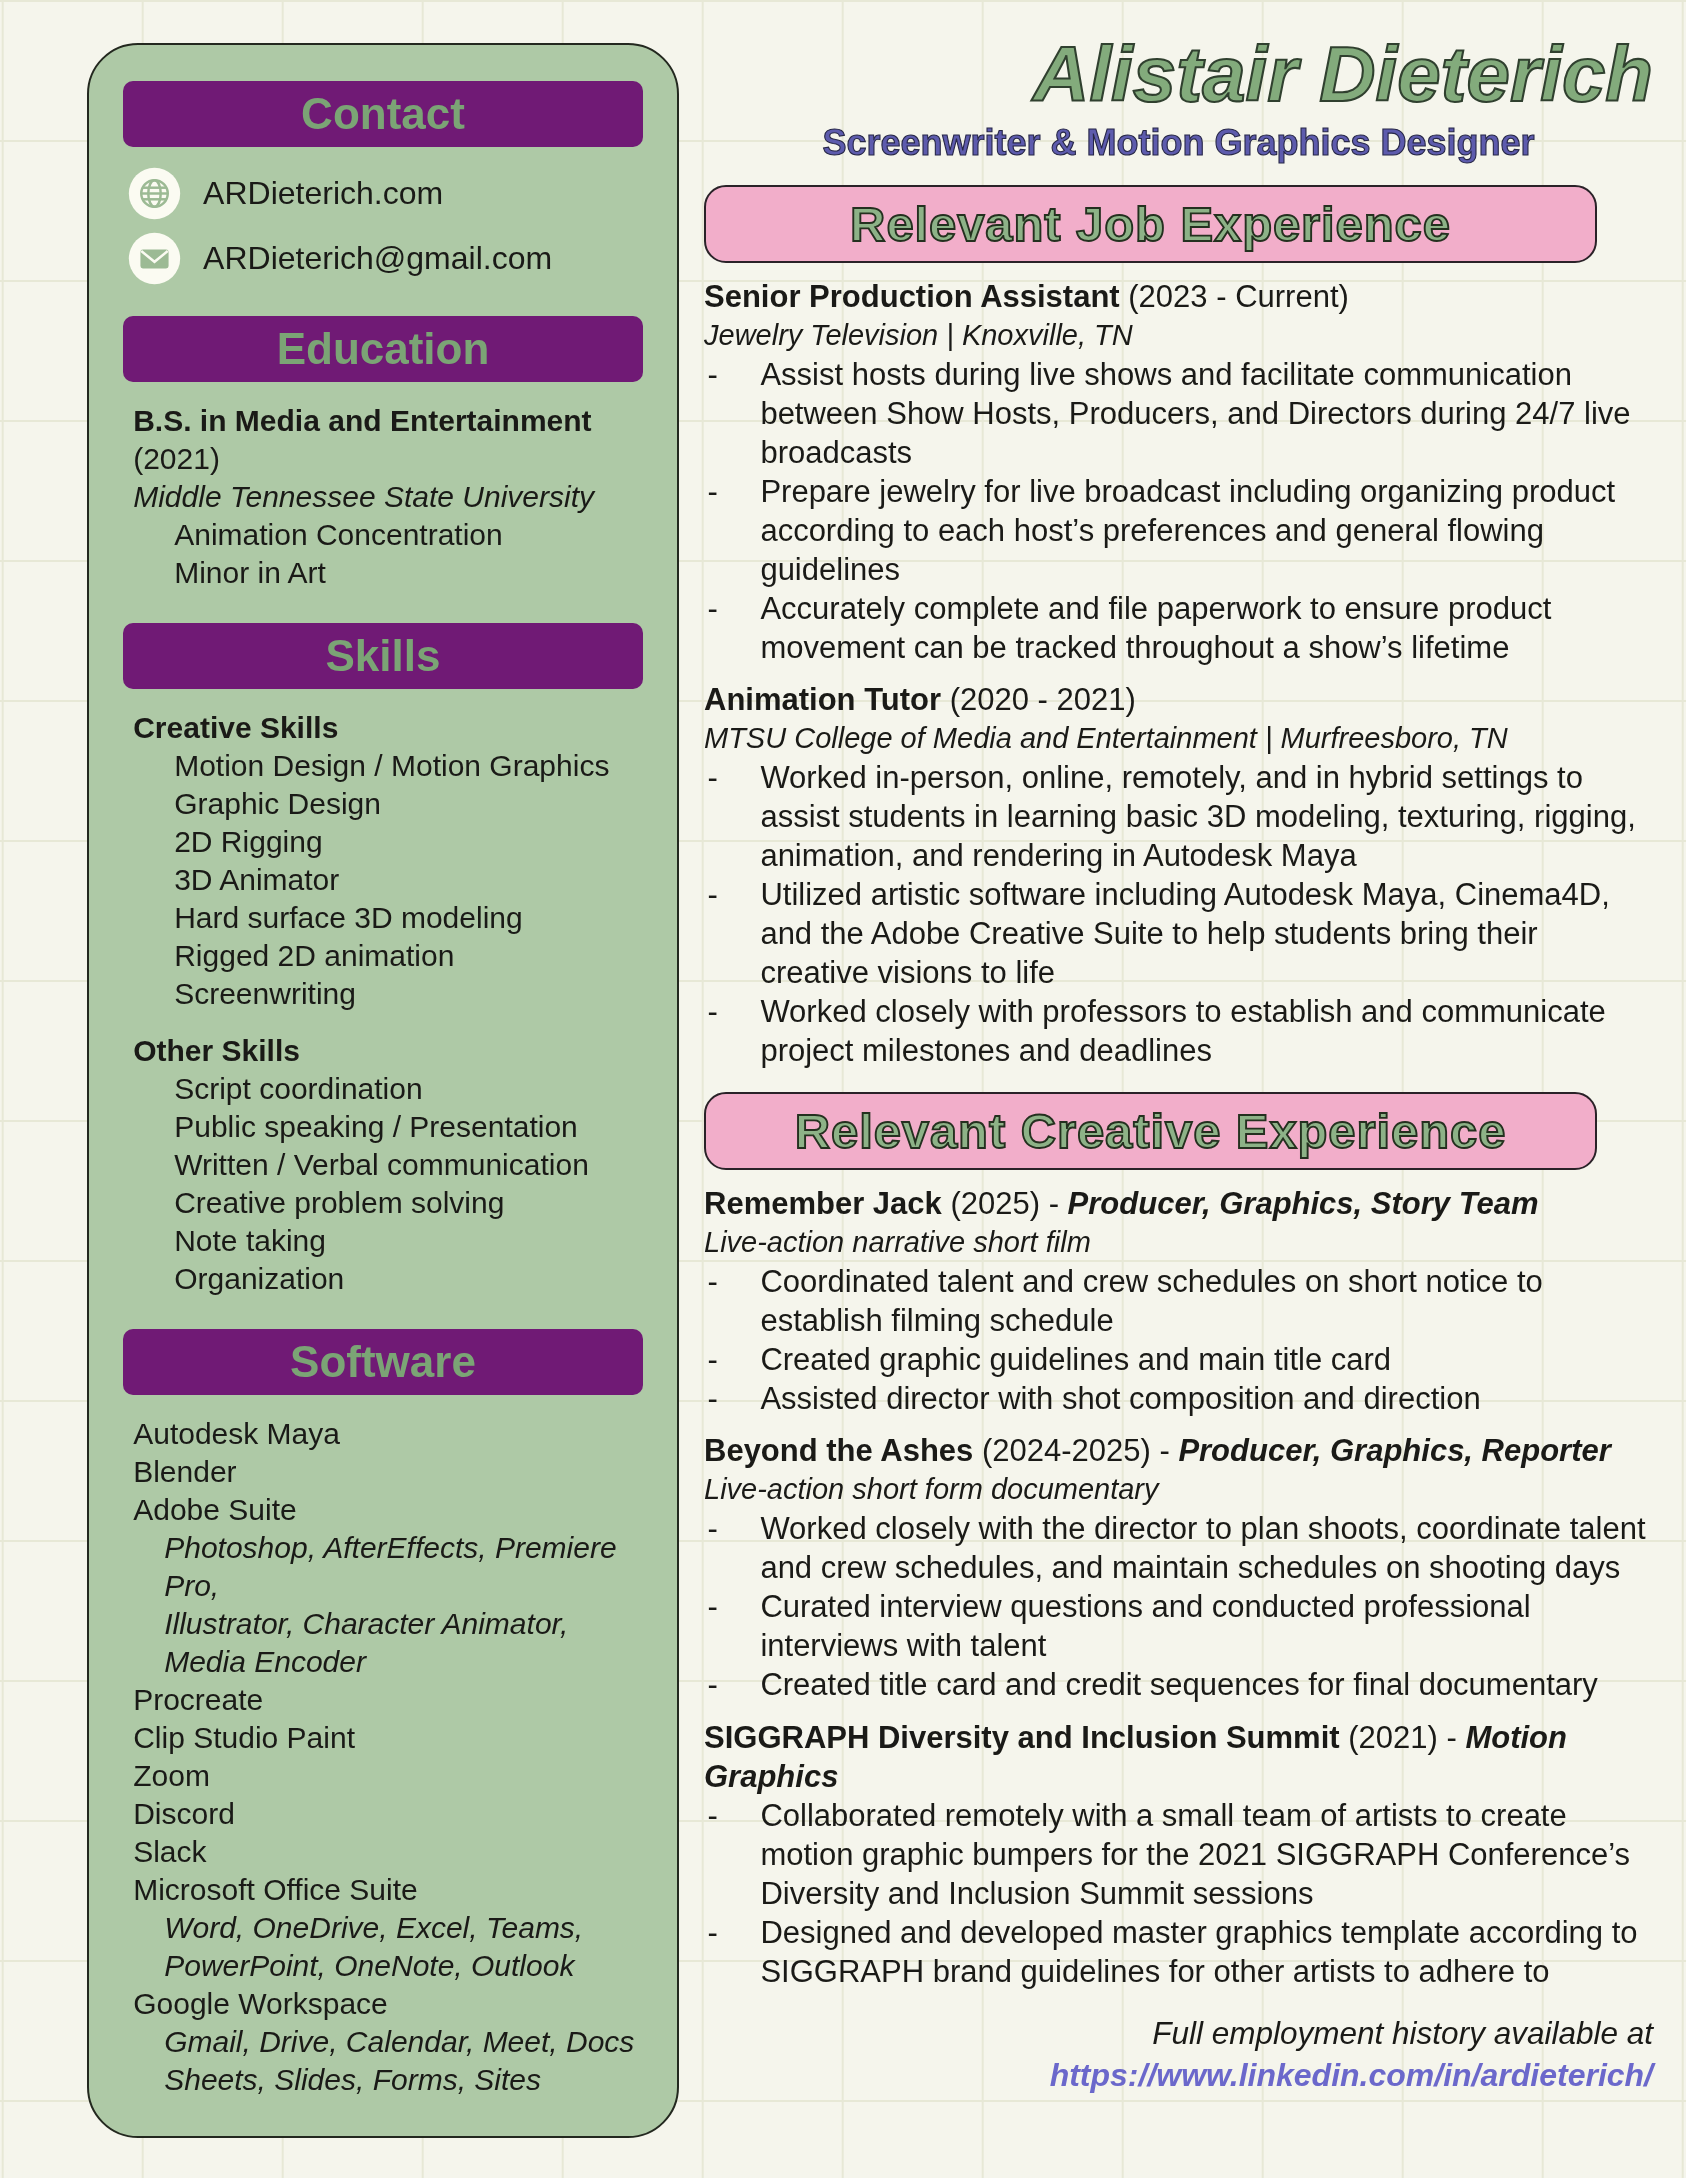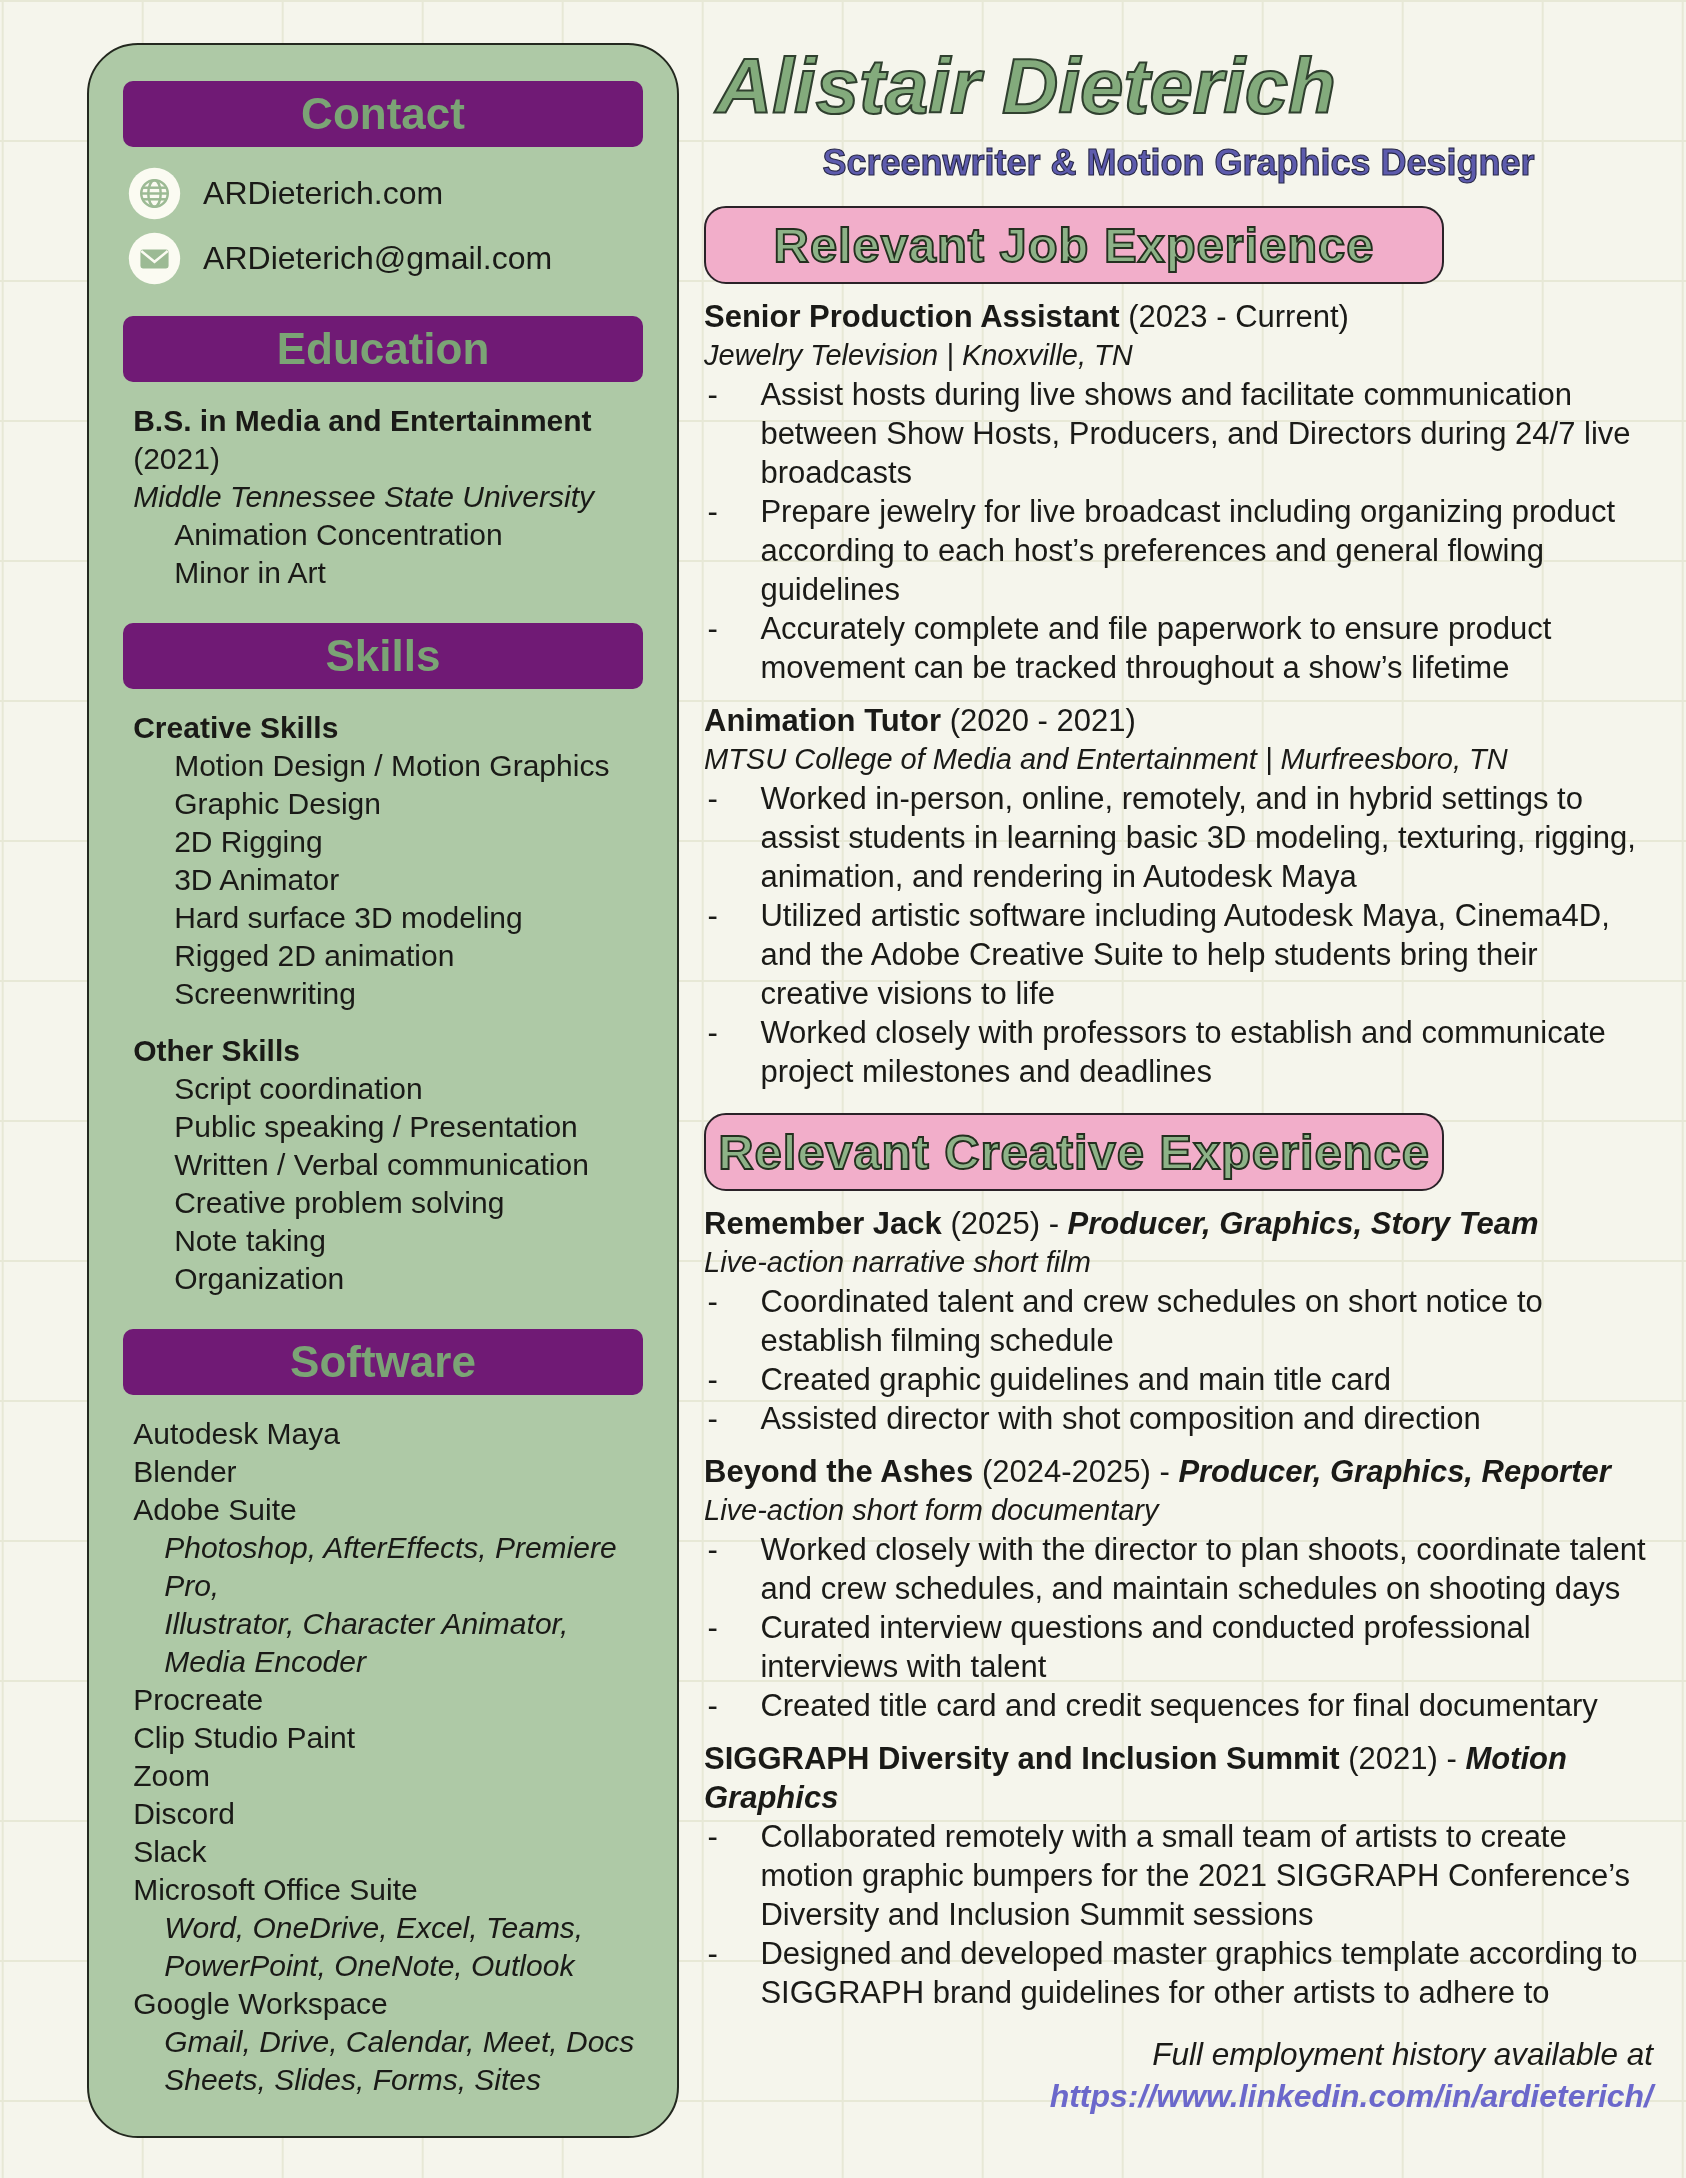--- a/index.html
+++ b/index.html
@@ -35,30 +35,30 @@
   .sb-block{margin-top:20px;font-size:30px;line-height:38px;padding-left:10.2px;}
   .mt-section{margin-top:31px;}
   .bold{font-weight:700;}
   .italic{font-style:italic;}
   .indent{padding-left:41px;}
   .group-mt{margin-top:19px;}
   .sw-sub{font-style:italic;padding-left:31px;white-space:pre-line;}
   
   .main{position:absolute;left:704px;top:32px;width:949px;}
   .title{
-    margin:12px;text-align:left;font-size:78px;line-height:1.08;
+    margin:0;text-align:right;font-size:78px;line-height:1.08;
     font-style:italic;font-weight:700;color:#83ab7c;
     -webkit-text-stroke:2.1px #30402f;
   }
   .subtitle{
     text-align:center;font-size:36px;font-weight:700;line-height:1.25;
     color:#5d5bad;-webkit-text-stroke:1.1px #272747;margin-top:3.4px;
   }
   .banner{
-    width:740px;height:78px;box-sizing:border-box;
+    width:893px;height:78px;box-sizing:border-box;
     background:#f2aeca;border:2.6px solid #2a2228;border-radius:22px;
     display:flex;align-items:center;justify-content:center;
     margin-top:20.4px;
   }
   .banner .banner-text{
     font-size:49px;font-weight:700;color:#8db287;
     -webkit-text-stroke:1.9px #24301f;letter-spacing:0.9px;
   }
   .banner.second{margin-top:22px;}
   .entry{margin-top:13.6px;font-size:31px;line-height:39px;}

